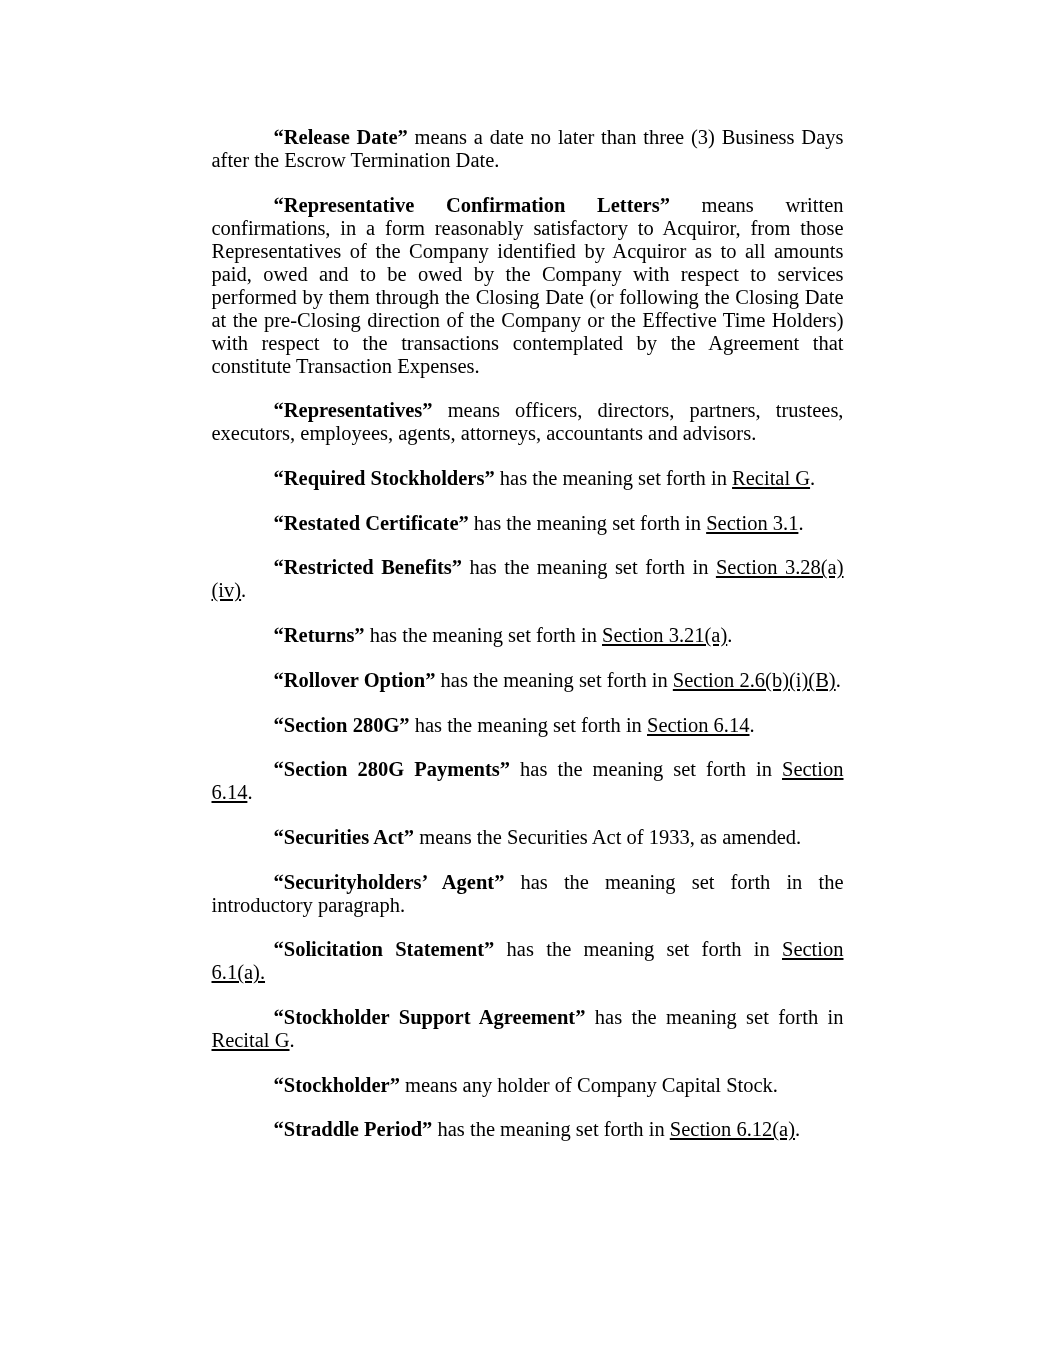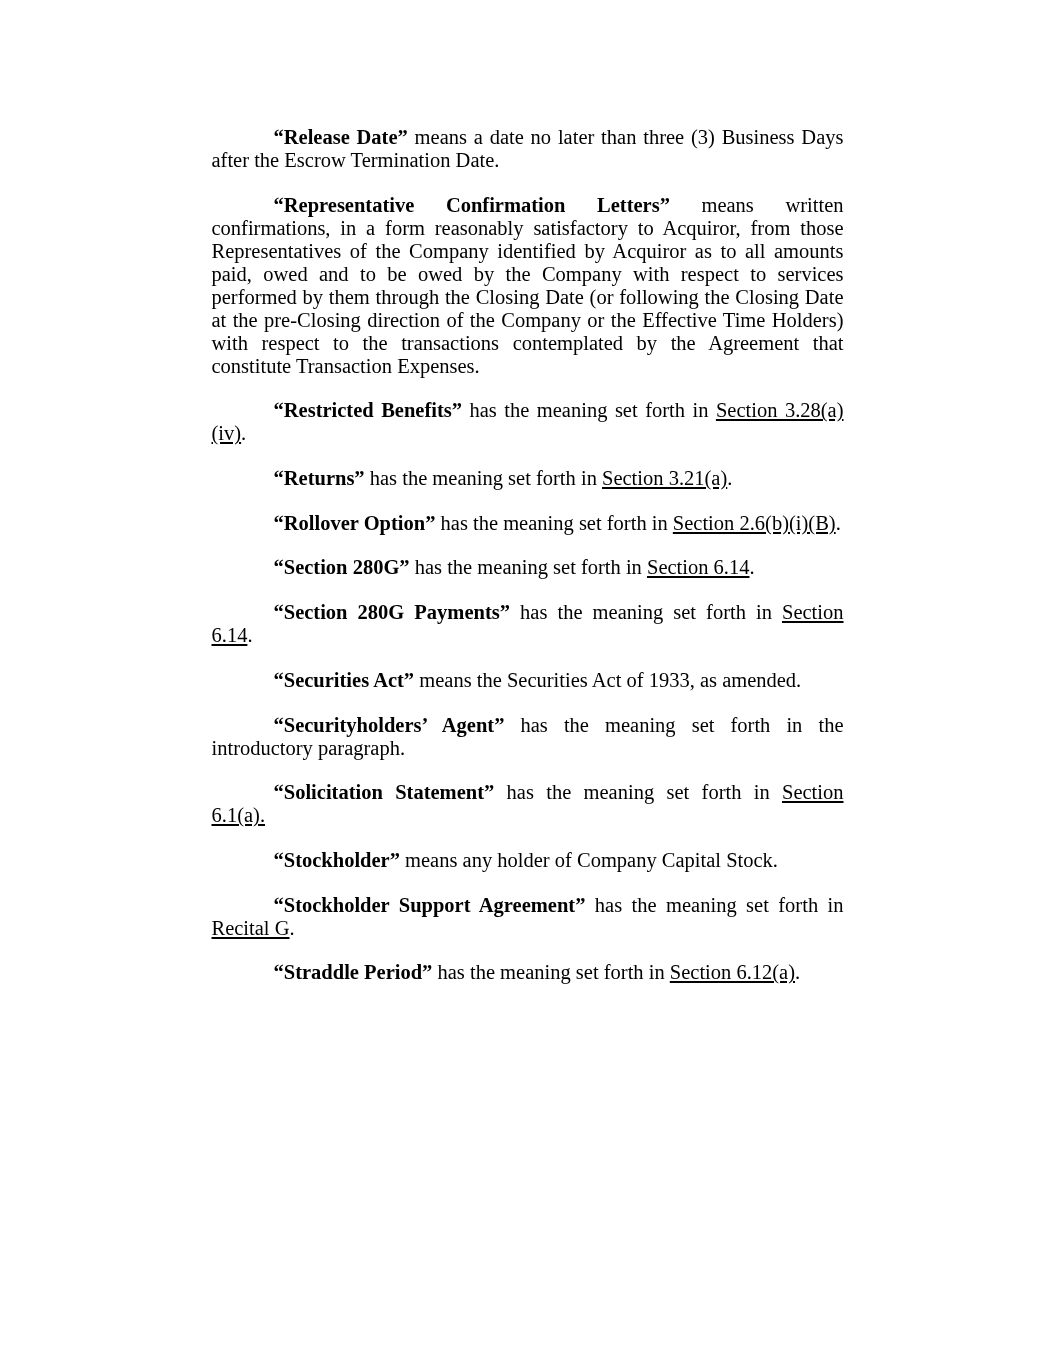--- a/index.html
+++ b/index.html
@@ -43,25 +43,28 @@
     text-align: center;
   }
 </style>
 </head>
 <body>
 
 <div class="page">
   <div class="doc-body">
       <p class="para"><span class="b">“Release Date”</span><span> means a date no later than three (3) Business Days after the Escrow Termination Date.</span></p>
       <p class="para"><span class="b">“Representative Confirmation Letters”</span><span> means written confirmations, in a form reasonably satisfactory to Acquiror, from those Representatives of the Company identified by Acquiror as to all amounts paid, owed and to be owed by the Company with respect to services performed by them through the Closing Date (or following the Closing Date at the pre-Closing direction of the Company or the Effective Time Holders) with respect to the transactions contemplated by the Agreement that constitute Transaction Expenses.</span></p>
+      <p class="para"><span class="b">“Representatives”</span><span> means officers, directors, partners, trustees, executors, employees, agents, attorneys, accountants and advisors.</span></p>
+      <p class="para"><span class="b">“Required Stockholders”</span><span> has the meaning set forth in </span><span class="u">Recital G</span><span>.</span></p>
+      <p class="para"><span class="b">“Restated Certificate”</span><span> has the meaning set forth in </span><span class="u">Section 3.1</span><span>.</span></p>
       <p class="para"><span class="b">“Restricted Benefits”</span><span> has the meaning set forth in </span><span class="u">Section 3.28(a)(iv)</span><span>.</span></p>
       <p class="para"><span class="b">“Returns”</span><span> has the meaning set forth in </span><span class="u">Section 3.21(a)</span><span>.</span></p>
       <p class="para"><span class="b">“Rollover Option”</span><span> has the meaning set forth in </span><span class="u">Section 2.6(b)(i)(B)</span><span>.</span></p>
       <p class="para"><span class="b">“Section 280G”</span><span> has the meaning set forth in </span><span class="u">Section 6.14</span><span>.</span></p>
       <p class="para"><span class="b">“Section 280G Payments”</span><span> has the meaning set forth in </span><span class="u">Section 6.14</span><span>.</span></p>
       <p class="para"><span class="b">“Securities Act”</span><span> means the Securities Act of 1933, as amended.</span></p>
       <p class="para"><span class="b">“Securityholders’ Agent”</span><span> has the meaning set forth in the introductory paragraph.</span></p>
       <p class="para"><span class="b">“Solicitation Statement”</span><span> has the meaning set forth in </span><span class="u">Section 6.1(a).</span></p>
+      <p class="para"><span class="b">“Stockholder Support Agreement”</span><span> has the meaning set forth in </span><span class="u">Recital G</span><span>.</span></p>
       <p class="para"><span class="b">“Stockholder”</span><span> means any holder of Company Capital Stock.</span></p>
-      <p class="para"><span class="b">“Stockholder Support Agreement”</span><span> has the meaning set forth in </span><span class="u">Recital G</span><span>.</span></p>
       <p class="para"><span class="b">“Straddle Period”</span><span> has the meaning set forth in </span><span class="u">Section 6.12(a)</span><span>.</span></p>
     </div>
 </div>
 
 </body></html>

